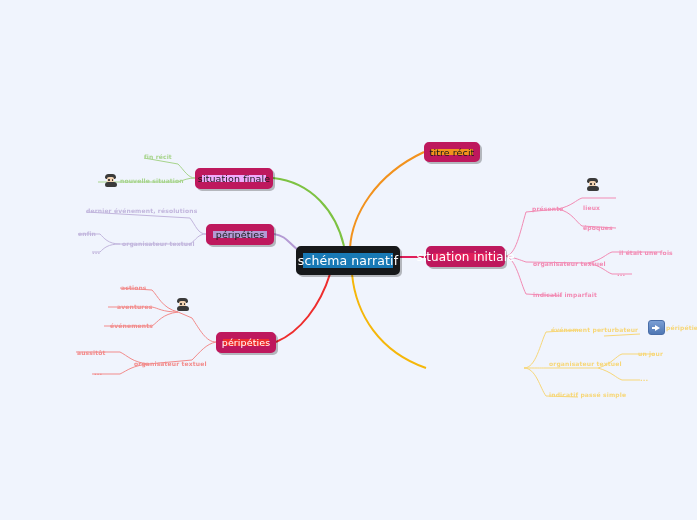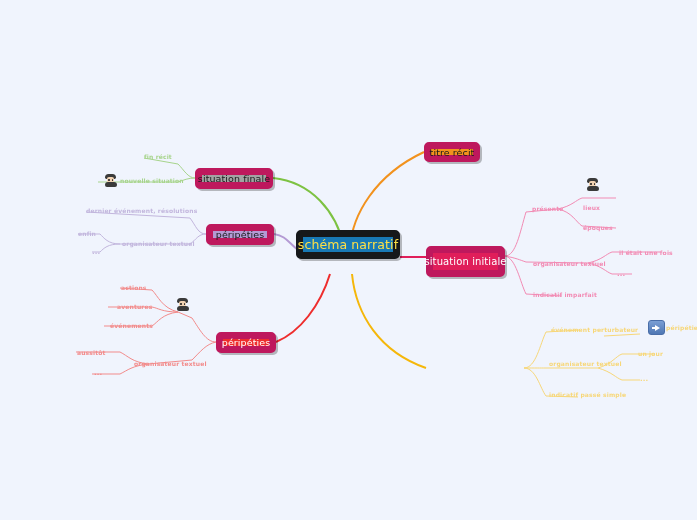--- a/index.html
+++ b/index.html
@@ -18,39 +18,39 @@
     display:flex;align-items:center;justify-content:center;
     border-radius:5px;
     border:7px solid #be185d;
     box-shadow:2px 2px 0 rgba(0,0,0,0.25);
     font-weight:normal;
     letter-spacing:0.1px;
     white-space:nowrap;
     box-sizing:border-box;
   }
   .node-center{
-    background:#1879b5;color:#fde047;
+    background:#1879b5;color:#ffffff;
     font-size:12.5px;
-    left:296px;top:230px;width:104px;height:29px;
+    left:296px;top:246px;width:104px;height:29px;
     border-color:#16181a;
   }
   .node-titre{
     background:#f2921d;color:#1a1a1a;font-size:9.5px;
     left:424px;top:142px;width:56px;height:20px;
   }
   .node-sitinit{
-    background:#e01e5a;color:#ffffff;font-size:10px;
-    left:426px;top:246px;width:79px;height:31px;
+    background:#e01e5a;color:#ffffff;font-size:12px;
+    left:426px;top:246px;width:79px;height:21px;
   }
   .node-elemmod{
     background:#f5b70a;color:#1a1a1a;font-size:9.5px;
     left:426px;top:358px;width:98px;height:21px;
   }
   .node-sitfin{
-    background:#a3a3a3;color:#1a1a1a;font-size:9.5px;
+    background:#f0abfc;color:#1a1a1a;font-size:9.5px;
     left:195px;top:168px;width:78px;height:21px;
   }
   .node-denouement{
     background:#b49ad4;color:#1a1a1a;font-size:9.5px;
     left:206px;top:224px;width:68px;height:21px;
   }
   .node-perip{
     background:#ee2d2d;color:#ffffff;font-size:9.5px;
     left:216px;top:332px;width:60px;height:21px;
   }

